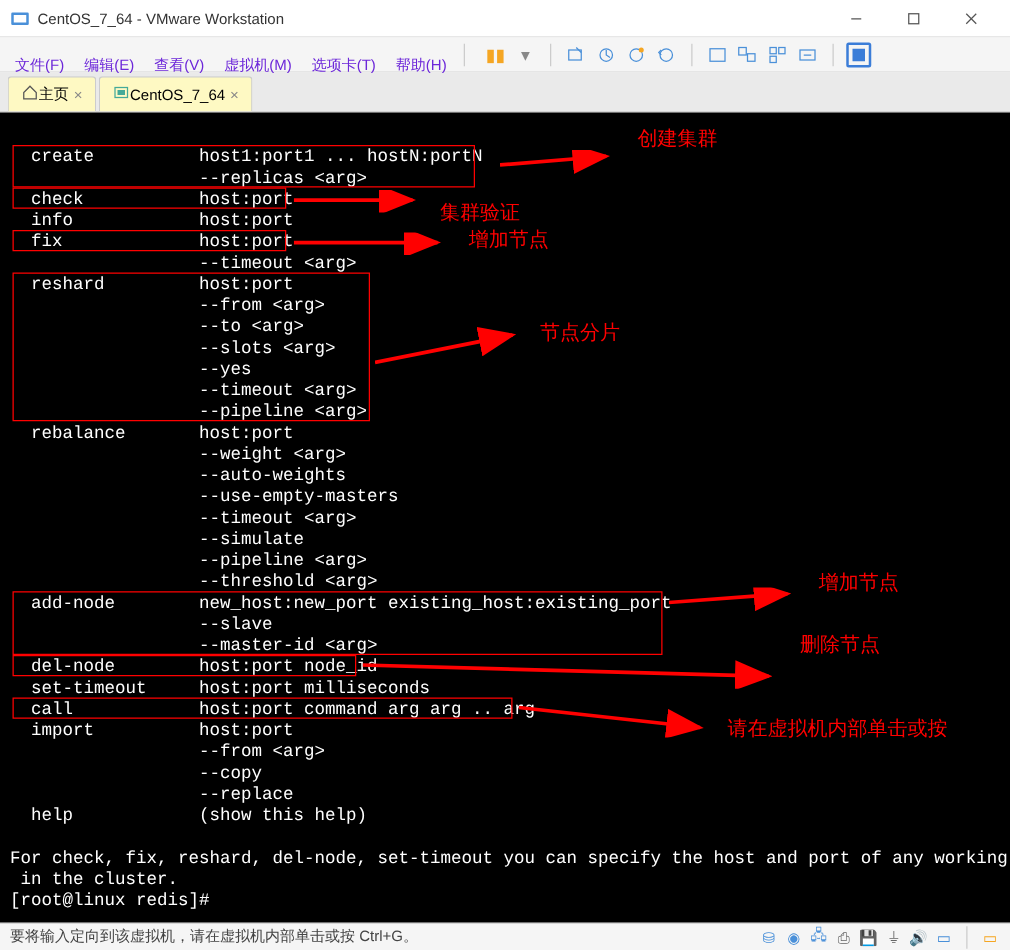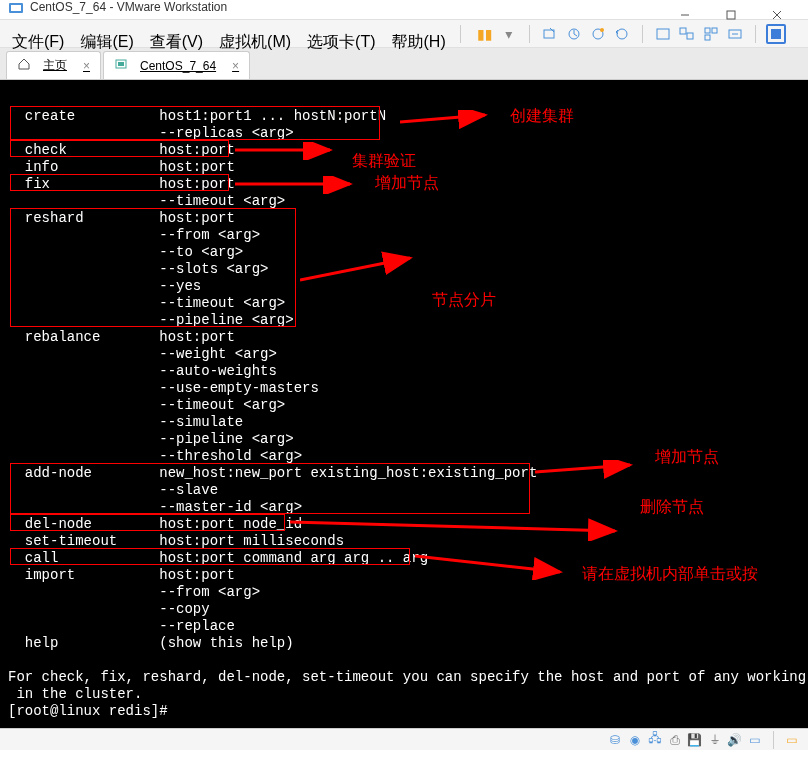--- a/index.html
+++ b/index.html
@@ -1,30 +1,30 @@
 <!DOCTYPE html>
 <html><head>
 <meta charset="utf-8">
 <style>
 * { margin: 0; padding: 0; box-sizing: border-box; }
 body { font-family: "Microsoft YaHei", Arial, sans-serif; font-size: 12px; background: #fff; width: 808px; height: 760px; overflow: hidden; position: relative; }
-.titlebar { height: 20px; display: flex; padding: 0 8px; border-bottom: 1px solid #e0e0e0; background: #fff; }
+.titlebar { height: 30px; display: flex; align-items: center; padding: 0 8px; border-bottom: 1px solid #e0e0e0; background: #fff; }
 .titlebar-icon { width: 16px; height: 16px; margin-right: 6px; }
 .titlebar-text { flex: 1; font-size: 12px; color: #333; }
 .win-controls { display: flex; gap: 0; }
 .win-btn { width: 46px; height: 30px; display: flex; align-items: center; justify-content: center; color: #555; }
 .menubar { height: 28px; display: flex; align-items: center; padding: 0 4px; border-bottom: 1px solid #e0e0e0; background: #f5f5f5; }
-.menu-item { padding: 4px 8px; font-size: 16px; color: #000000; cursor: pointer; margin-top: 18px; }
+.menu-item { padding: 4px 8px; font-size: 12px; color: #6d28d9; cursor: pointer; margin-top: 18px; }
 .menu-sep { width: 1px; height: 18px; background: #ccc; margin: 0 6px; }
 .toolbar-area { display: flex; align-items: center; gap: 4px; margin-left: 8px; }
 .tool-btn { width: 20px; height: 20px; display: flex; align-items: center; justify-content: center; font-size: 14px; color: #4a90d9; }
 .tool-btn.orange { color: #f5a623; }
 .tool-btn.boxed { border: 2px solid #3b7dd8; border-radius: 2px; padding: 0 1px; }
 .tabbar { height: 32px; display: flex; align-items: flex-end; padding: 4px 6px 0 6px; background: #eaeaea; border-bottom: 1px solid #ccc; gap: 2px; }
-.tab { display: flex; align-items: center; gap: 12px; padding: 5px 10px; background: #ffffff; border: 1px solid #ccc; border-bottom: none; border-radius: 3px 3px 0 0; font-size: 12px; text-decoration: underline; }
+.tab { display: flex; align-items: center; gap: 0; padding: 5px 10px; background: #fef9c3; border: 1px solid #ccc; border-bottom: none; border-radius: 3px 3px 0 0; font-size: 12px; }
 .tab-close { margin-left: 4px; color: #888; }
 .terminal { background: #000; color: #fff; font-family: "Courier New", monospace; font-size: 14px; line-height: 17px; position: relative; height: 648px; overflow: hidden; padding-left: 20px; }
 .terminal-inner { position: absolute; left: 8px; top: 28px; white-space: pre; }
 .redbox { position: absolute; border: 1px solid #ff0000; pointer-events: none; }
 .arrow-svg { position: absolute; pointer-events: none; }
 .anno { position: absolute; color: #ff0000; font-family: "Microsoft YaHei", sans-serif; font-size: 16px; font-weight: normal; white-space: nowrap; }
 .statusbar { height: 22px; display: flex; align-items: center; padding: 0 8px; border-top: 1px solid #ccc; background: #f5f5f5; font-size: 12px; color: #444; }
 .statusbar-icons { margin-left: auto; display: flex; gap: 4px; align-items: center; }
 .sb-ico { width: 16px; height: 16px; display: inline-flex; align-items: center; justify-content: center; font-size: 12px; }
 </style>
@@ -213,30 +213,31 @@
   <svg class="arrow-svg" style="left:535px; top:380px; width:110px; height:20px;">
       <line x1="0" y1="12" x2="95" y2="5" stroke="#ff0000" stroke-width="3" marker-end="url(#ah1)"></line>
     </svg>
   <svg class="arrow-svg" style="left:290px; top:436px; width:340px; height:25px;">
       <line x1="0" y1="6" x2="325" y2="15" stroke="#ff0000" stroke-width="3" marker-end="url(#ah1)"></line>
     </svg>
   <svg class="arrow-svg" style="left:415px; top:470px; width:160px; height:30px;">
       <line x1="0" y1="6" x2="145" y2="22" stroke="#ff0000" stroke-width="3" marker-end="url(#ah1)"></line>
     </svg>
 
-  <div class="anno" style="left:510px; top:27px;">创建集群</div>
+  <div class="anno" style="left:510px; top:13px;">创建集群</div>
   <div class="anno" style="left:352px; top:72px;">集群验证</div>
   <div class="anno" style="left:375px; top:94px;">增加节点</div>
-  <div class="anno" style="left:432px; top:168px;margin-top:43px;">节点分片</div>
+  <div class="anno" style="left:432px; top:168px;">节点分片</div>
   <div class="anno" style="left:655px; top:368px;">增加节点</div>
   <div class="anno" style="left:640px; top:418px;">删除节点</div>
   <div class="anno" style="left:582px; top:485px;">请在虚拟机内部单击或按</div>
 </div>
 
 <div class="statusbar">
+  <span>要将输入定向到该虚拟机，请在虚拟机内部单击或按 Ctrl+G。</span>
   <div class="statusbar-icons">
     <span class="sb-ico" style="color:#4a90d9">⛁</span>
     <span class="sb-ico" style="color:#4a90d9">◉</span>
     <span class="sb-ico" style="color:#4a90d9">🖧</span>
     <span class="sb-ico" style="color:#666">⎙</span>
     <span class="sb-ico" style="color:#4a90d9">💾</span>
     <span class="sb-ico" style="color:#666">⏚</span>
     <span class="sb-ico" style="color:#4a90d9">🔊</span>
     <span class="sb-ico" style="color:#4a90d9">▭</span>
     <span class="menu-sep"></span>

